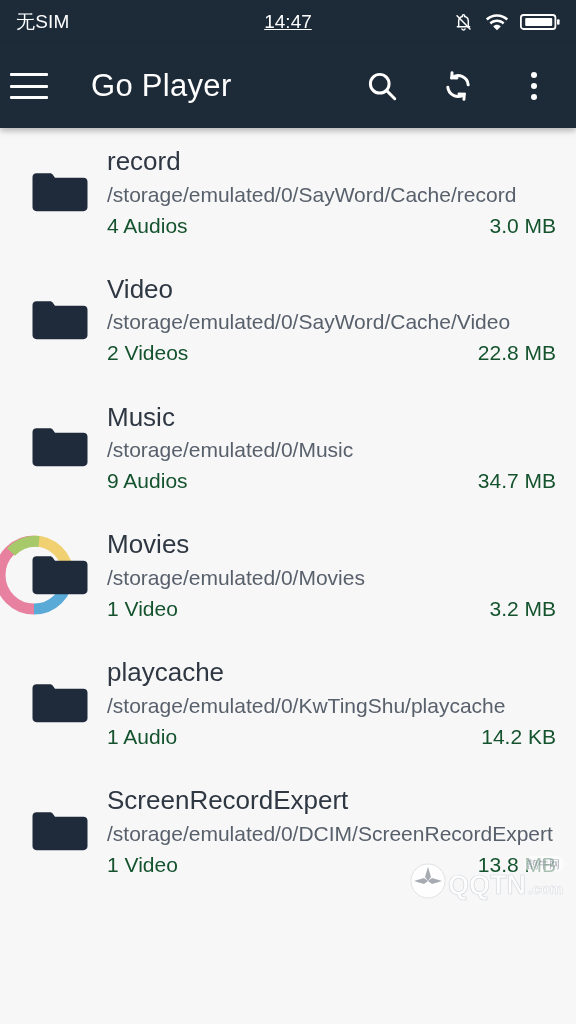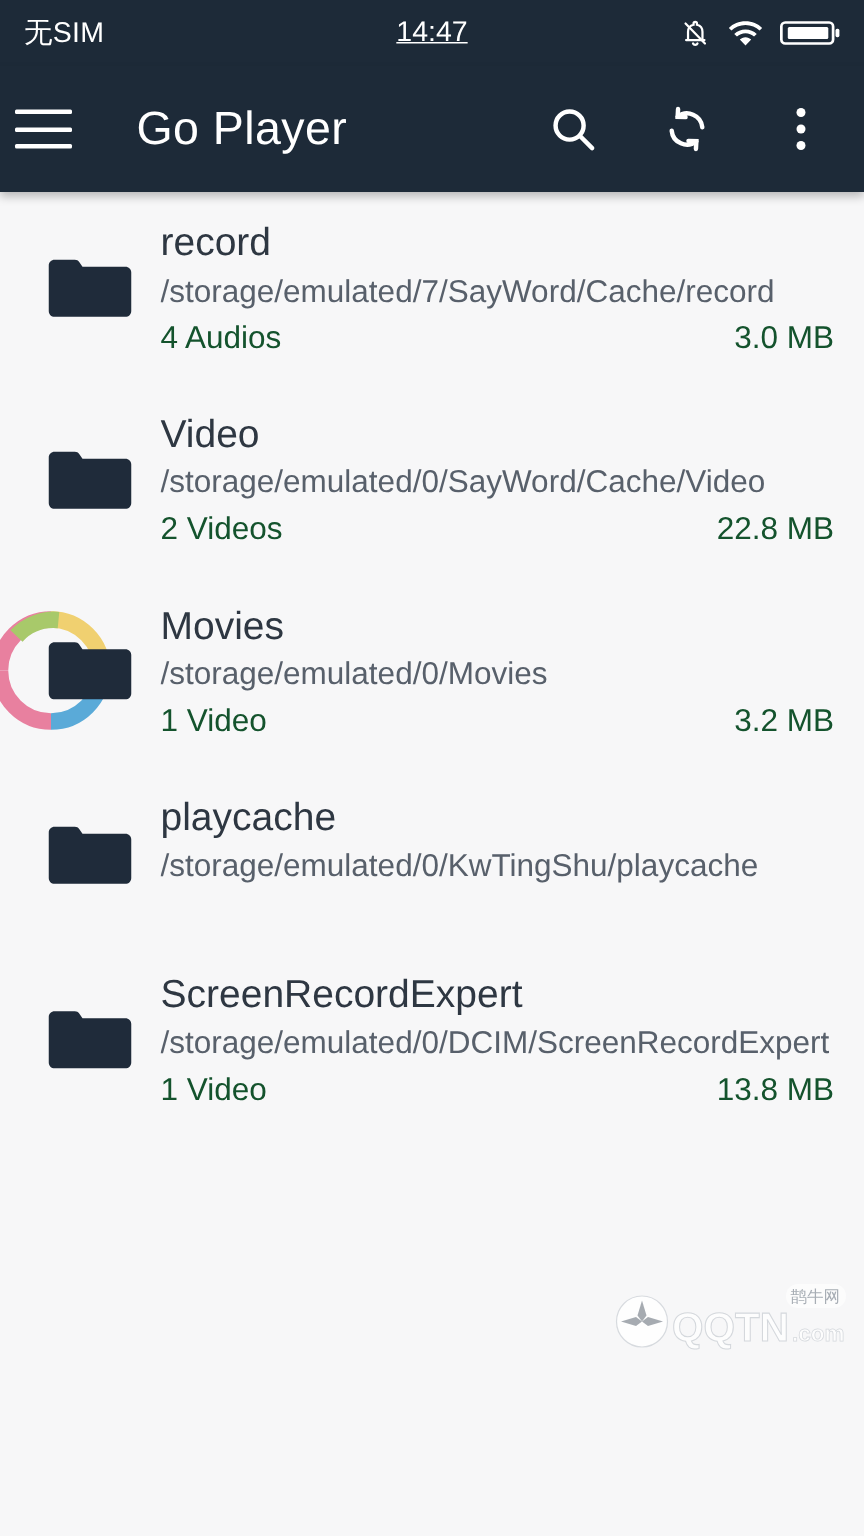--- a/index.html
+++ b/index.html
@@ -237,39 +237,54 @@
 
   <div class="file-list" id="file-list">
       <div class="file-row">
         <div class="icon-cell">
           <span class="folder"><svg width="56" height="42" viewBox="0 0 56 42">
               <path d="M4.5 2.2h13.4c1.3 0 2.2.5 2.9 1.5l2.2 3.1h28.5c2.4 0 4 1.6 4 3.9v25.6c0 2.3-1.6 3.9-4 3.9H4.5c-2.4 0-4-1.6-4-3.9V6.1c0-2.3 1.6-3.9 4-3.9z" fill="#1f2b3a"></path>
             </svg></span>
         </div>
         <div class="row-text">
           <div class="row-title">record</div>
-          <div class="row-path">/storage/emulated/7/SayWord/Cache/record</div>
+          <div class="row-path">/storage/emulated/0/SayWord/Cache/record</div>
           <div class="row-meta">
             <span class="row-count">4 Audios</span>
             <span class="row-size">3.0 MB</span>
           </div>
         </div>
       </div>
       <div class="file-row">
         <div class="icon-cell">
           <span class="folder"><svg width="56" height="42" viewBox="0 0 56 42">
               <path d="M4.5 2.2h13.4c1.3 0 2.2.5 2.9 1.5l2.2 3.1h28.5c2.4 0 4 1.6 4 3.9v25.6c0 2.3-1.6 3.9-4 3.9H4.5c-2.4 0-4-1.6-4-3.9V6.1c0-2.3 1.6-3.9 4-3.9z" fill="#1f2b3a"></path>
             </svg></span>
         </div>
         <div class="row-text">
           <div class="row-title">Video</div>
           <div class="row-path">/storage/emulated/0/SayWord/Cache/Video</div>
           <div class="row-meta">
             <span class="row-count">2 Videos</span>
             <span class="row-size">22.8 MB</span>
+          </div>
+        </div>
+      </div>
+      <div class="file-row">
+        <div class="icon-cell">
+          <span class="folder"><svg width="56" height="42" viewBox="0 0 56 42">
+              <path d="M4.5 2.2h13.4c1.3 0 2.2.5 2.9 1.5l2.2 3.1h28.5c2.4 0 4 1.6 4 3.9v25.6c0 2.3-1.6 3.9-4 3.9H4.5c-2.4 0-4-1.6-4-3.9V6.1c0-2.3 1.6-3.9 4-3.9z" fill="#1f2b3a"></path>
+            </svg></span>
+        </div>
+        <div class="row-text">
+          <div class="row-title">Music</div>
+          <div class="row-path">/storage/emulated/0/Music</div>
+          <div class="row-meta">
+            <span class="row-count">9 Audios</span>
+            <span class="row-size">34.7 MB</span>
           </div>
         </div>
       </div>
       <div class="file-row">
         <div class="icon-cell">
           <div class="ring-wrap"><svg width="86" height="86" viewBox="0 0 86 86" fill="none" stroke-width="11" stroke-linecap="butt">
               <path d="M43 9 A34 34 0 0 1 77 43" stroke="#f0d070"></path>
               <path d="M77 43 A34 34 0 0 1 43 77" stroke="#5aaad8"></path>
               <path d="M43 77 A34 34 0 0 1 9 43" stroke="#e8809f"></path>
               <path d="M9 43 A34 34 0 0 1 43 9" stroke="#e8809f"></path>
@@ -290,20 +305,24 @@
       </div>
       <div class="file-row">
         <div class="icon-cell">
           <span class="folder"><svg width="56" height="42" viewBox="0 0 56 42">
               <path d="M4.5 2.2h13.4c1.3 0 2.2.5 2.9 1.5l2.2 3.1h28.5c2.4 0 4 1.6 4 3.9v25.6c0 2.3-1.6 3.9-4 3.9H4.5c-2.4 0-4-1.6-4-3.9V6.1c0-2.3 1.6-3.9 4-3.9z" fill="#1f2b3a"></path>
             </svg></span>
         </div>
         <div class="row-text">
           <div class="row-title">playcache</div>
           <div class="row-path">/storage/emulated/0/KwTingShu/playcache</div>
+          <div class="row-meta">
+            <span class="row-count">1 Audio</span>
+            <span class="row-size">14.2 KB</span>
+          </div>
         </div>
       </div>
       <div class="file-row">
         <div class="icon-cell">
           <span class="folder"><svg width="56" height="42" viewBox="0 0 56 42">
               <path d="M4.5 2.2h13.4c1.3 0 2.2.5 2.9 1.5l2.2 3.1h28.5c2.4 0 4 1.6 4 3.9v25.6c0 2.3-1.6 3.9-4 3.9H4.5c-2.4 0-4-1.6-4-3.9V6.1c0-2.3 1.6-3.9 4-3.9z" fill="#1f2b3a"></path>
             </svg></span>
         </div>
         <div class="row-text">
           <div class="row-title">ScreenRecordExpert</div>

